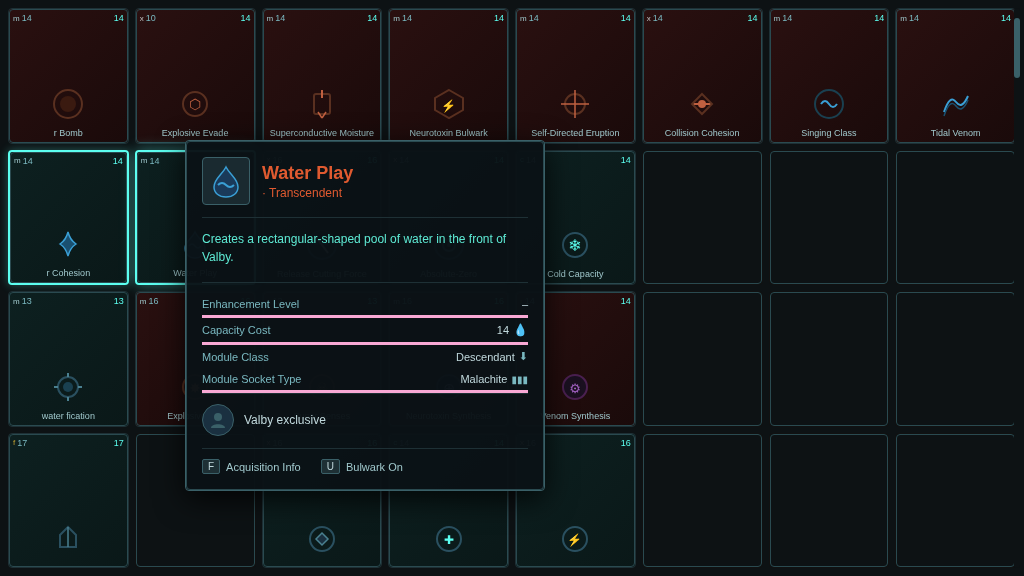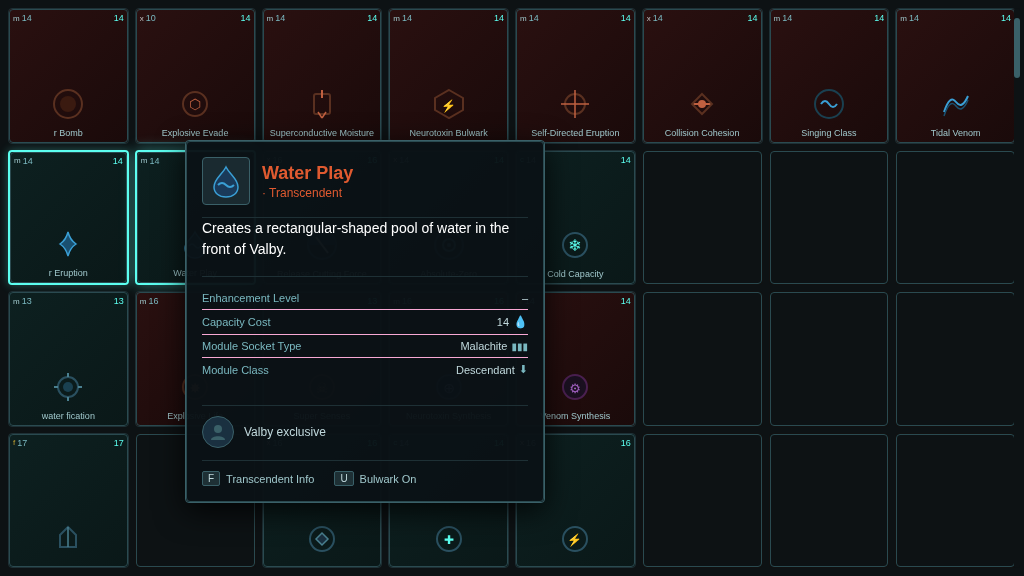--- a/index.html
+++ b/index.html
@@ -147,39 +147,39 @@
       font-weight: bold;
     }
 
     .tooltip-subtitle {
       font-size: 12px;
       color: #e05a30;
       margin-top: 2px;
     }
 
     .tooltip-desc {
-      font-size: 14px;
-      color: #ffffff;
+      font-size: 12px;
+      color: #5eead4;
       line-height: 1.5;
       margin-bottom: 16px;
       border-top: 1px solid #1e3035;
-      padding-top: 0;
+      padding-top: 12px;
     }
 
     .tooltip-stats {
       border-top: 1px solid #1e3035;
       padding-top: 10px;
     }
 
     .stat-row {
       display: flex;
       justify-content: space-between;
       align-items: center;
       padding: 5px 0;
-      border-bottom: 1px solid #f9a8d4;
+      border-bottom: 3px solid #f9a8d4;
     }
 
     .stat-label {
       font-size: 11px;
       color: #7ab8c0;
     }
 
     .stat-value {
       font-size: 11px;
       color: #c0d8dc;
@@ -190,21 +190,21 @@
 
     .water-drop {
       color: #3a9fd5;
       font-size: 12px;
     }
 
     .tooltip-exclusive {
       display: flex;
       align-items: center;
       gap: 10px;
-      margin-top: 24px;
+      margin-top: 0;
       padding-top: 10px;
       border-top: 1px solid #1e3035;
     }
 
     .exclusive-avatar {
       width: 32px;
       height: 32px;
       border-radius: 50%;
       background: #1a3040;
       border: 1px solid #3a6068;
@@ -383,21 +383,21 @@
   </div>
 
   <div class="card card-teal selected">
     <div class="card-corner"><span class="badge-m">m</span>14</div>
     <div class="card-corner-right">14</div>
     <div class="card-icon">
         <svg viewBox="0 0 40 40">
           <path d="M20 8 Q22 16 28 20 Q22 24 20 32 Q18 24 12 20 Q18 16 20 8Z" fill="#1a5070" stroke="#3a9fd5" stroke-width="1.5"></path>
         </svg>
       </div>
-    <div class="card-name">r Eruption</div>
+    <div class="card-name">r Cohesion</div>
   </div>
 
   <div class="card card-teal selected" style="border: 2px solid #5cfff0; box-shadow: 0 0 15px rgba(92,255,240,0.4);">
     <div class="card-corner"><span class="badge-m">m</span>14</div>
     <div class="card-corner-right">14</div>
     <div class="card-icon">
         <svg viewBox="0 0 40 40">
           <path d="M20 8 C16 16 10 18 10 24 C10 30 14 34 20 34 C26 34 30 30 30 24 C30 18 24 16 20 8Z" fill="#1a3a5a" stroke="#3a9fd5" stroke-width="1.5"></path>
           <path d="M14 22 Q17 18 20 22 Q23 26 26 22" fill="none" stroke="#3a9fd5" stroke-width="1.5"></path>
         </svg>
@@ -591,50 +591,50 @@
       <span class="stat-label">Enhancement Level</span>
       <span class="stat-value">–</span>
     </div>
     <div class="stat-row">
       <span class="stat-label">Capacity Cost</span>
       <span class="stat-value">
         <span>14</span>
         <span class="water-drop">💧</span>
       </span>
     </div>
+    <div class="stat-row" style="border-bottom:none;">
+      <span class="stat-label">Module Class</span>
+      <span class="stat-value">
+        <span>Descendant</span>
+        <span style="color:#7ab8c0; font-size:11px;">⬇</span>
+      </span>
+    </div>
     <div class="stat-row">
       <span class="stat-label">Module Socket Type</span>
       <span class="stat-value">
         <span>Malachite</span>
         <span style="color:#7ab8c0; font-size:10px;">▮▮▮</span>
       </span>
     </div>
-    <div class="stat-row" style="border-bottom:none;">
-      <span class="stat-label">Module Class</span>
-      <span class="stat-value">
-        <span>Descendant</span>
-        <span style="color:#7ab8c0; font-size:11px;">⬇</span>
-      </span>
-    </div>
   </div>
 
   <div class="tooltip-exclusive">
     <div class="exclusive-avatar">
       <svg width="20" height="20" viewBox="0 0 20 20">
         <circle cx="10" cy="7" r="4" fill="#3a6068"></circle>
         <path d="M3 18 C3 13 17 13 17 18" fill="#3a6068"></path>
       </svg>
     </div>
     <span class="exclusive-text">Valby exclusive</span>
   </div>
 
   <div class="tooltip-footer">
     <div class="footer-btn">
       <span class="footer-key">F</span>
-      <span>Transcendent Info</span>
+      <span>Acquisition Info</span>
     </div>
     <div class="footer-btn">
       <span class="footer-key">U</span>
       <span>Bulwark On</span>
     </div>
   </div>
 </div>
 
 <div class="scrollbar">
   <div class="scrollbar-thumb"></div>

